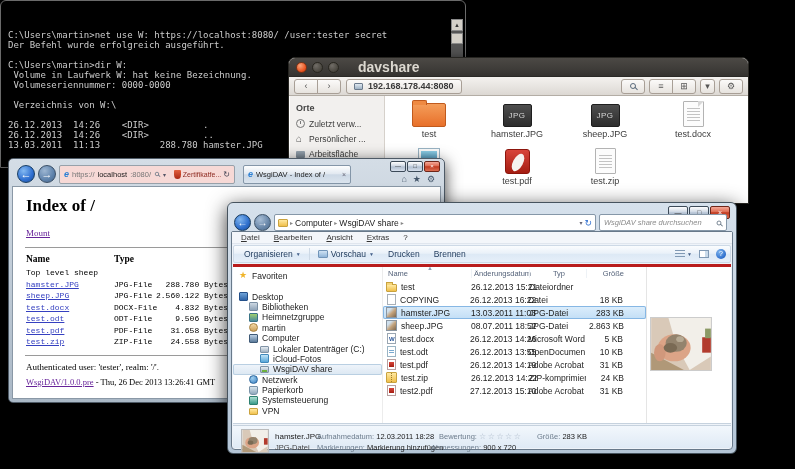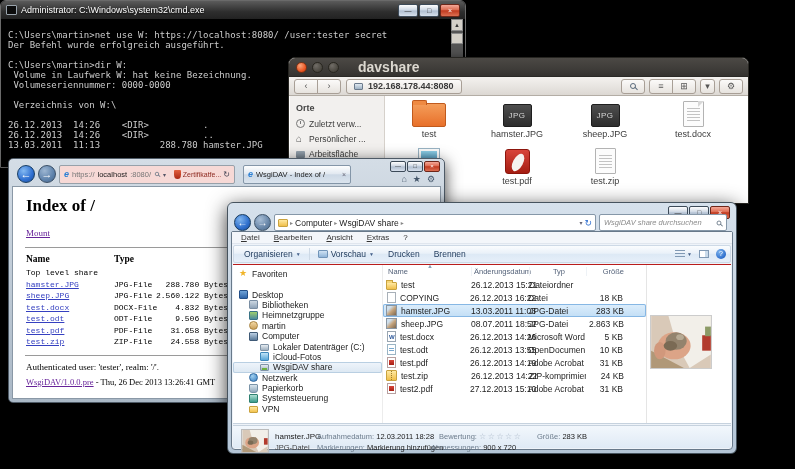--- a/index.html
+++ b/index.html
@@ -126,21 +126,21 @@
   .ex-menu-item::first-letter { text-decoration:underline; }
   .ex-commandbar { margin:1px; height:18px; background:linear-gradient(#fafcfe,#eaf1f9 45%,#dde9f5 52%,#e6effa); border:1px solid #cdd9e6; border-radius:2px; display:flex; align-items:center; font-size:8.5px; color:#1e395b; padding:0 4px; gap:2px; }
   .ex-cmd-item { padding:0 6px; display:flex; align-items:center; gap:3px; }
   .ex-cmd-caret { font-size:5px; color:#44608a; }
   .ex-cmd-sep { width:1px; height:12px; background:#cdd9e6; }
   .ex-preview-mini { width:10px; height:8px; background:linear-gradient(#cfe2f3,#8fb4d8); border:1px solid #7094b8; border-radius:1px; }
   .ex-cmd-right { margin-left:auto; display:flex; align-items:center; gap:7px; }
   .ex-views-icon { width:10px; height:8px; background:repeating-linear-gradient(#8099b4 0 1px, transparent 1px 3px); }
   .ex-pane-icon { width:10px; height:8px; border:1px solid #8099b4; background:linear-gradient(90deg,#fff 60%,#c9daea 60%); }
   .ex-help-icon { width:10px; height:10px; border-radius:50%; background:radial-gradient(circle at 35% 30%,#7fb5ee,#2e6ecc 70%); color:#fff; font-size:7px; line-height:10px; text-align:center; }
-  .ex-main { position:absolute; left:1px; right:1px; top:32px; height:160px; background:#fff; border-top:1px solid #b91c1c; border-bottom:1px solid #c6d2de; display:flex; }
+  .ex-main { position:absolute; left:1px; right:1px; top:32px; height:160px; background:#fff; border-top:3px solid #b91c1c; border-bottom:1px solid #c6d2de; display:flex; }
   .ex-sidebar { width:150px; border-right:1px solid #ececec; padding-top:4px; overflow:hidden; }
   .tree-item { display:flex; align-items:center; gap:4px; height:10.4px; font-size:8.5px; color:#222; white-space:nowrap; }
   .ind-0 { padding-left:6px; } .ind-1 { padding-left:16px; } .ind-2 { padding-left:27px; }
   .gap-on { margin-top:10px; }
   .tree-item.sel-on { background:linear-gradient(#f0f5fb,#dbe7f2); box-shadow:inset 0 0 0 1px #b9cfe2; border-radius:2px; }
   .ti { width:9px; height:9px; border-radius:1px; flex:0 0 auto; position:relative; }
   .ti-star::before { content:"★"; color:#f0b429; font-size:9px; line-height:9px; position:absolute; top:-1px; }
   .ti-desktop { background:linear-gradient(#6fa3d8,#2f64a8); border:1px solid #24508a; }
   .ti-libraries { background:linear-gradient(#cdd8e2,#8fa3b8); border:1px solid #7a8ea3; }
   .ti-homegroup { background:linear-gradient(#9ed06d,#4a8a9e); border:1px solid #3a7486; }
@@ -196,29 +196,20 @@
   .dt-stars { color:#aab8c8; letter-spacing:1.5px; font-size:8px; }
   .ex-det-dim { position:absolute; left:198px; top:17px; }
   .ex-det-size { position:absolute; left:304px; top:6px; }
 </style>
 </head>
 <body>
 
 <div id="desktop">
 
   <section id="cmd-window">
-    <div class="cmd-titlebar">
-      <span class="cmd-app-icon"></span>
-      <span class="cmd-title">Administrator: C:\Windows\system32\cmd.exe</span>
-      <div class="win-controls">
-        <span class="wc">—</span>
-        <span class="wc">□</span>
-        <span class="wc close">×</span>
-      </div>
-    </div>
     <div class="cmd-body">
       <div class="cmd-lines">
 
       <div class="cmd-line">C:\Users\martin&gt;net use W: https://localhost:8080/ /user:tester secret</div>
           <div class="cmd-line">Der Befehl wurde erfolgreich ausgeführt.</div>
           <div class="cmd-line"></div>
           <div class="cmd-line">C:\Users\martin&gt;dir W:</div>
           <div class="cmd-line"> Volume in Laufwerk W: hat keine Bezeichnung.</div>
           <div class="cmd-line"> Volumeseriennummer: 0000-0000</div>
           <div class="cmd-line"></div>
@@ -370,21 +361,21 @@
       </div>
     </div>
     <div class="ie-content">
       <div class="ie-h1">Index of /</div>
       <a class="ie-mount" href="#">Mount</a>
       <hr class="ie-hr">
       <div class="ie-thead">
         <span class="c1">Name</span><span>Type</span>
       </div>
       <div class="ie-rows">
-        <div class="ie-row"><span>Top level share</span></div>
+        <div class="ie-row"><span>Top level sheep</span></div>
         <div>
 
             <div class="ie-row">
               <span class="c1"><a href="#">hamster.JPG</a></span><span class="c2">JPG-File</span><span class="c3">  288.780 Bytes</span>
             </div>
 
             <div class="ie-row">
               <span class="c1"><a href="#">sheep.JPG</a></span><span class="c2">JPG-File</span><span class="c3">2.560.122 Bytes</span>
             </div>
 

